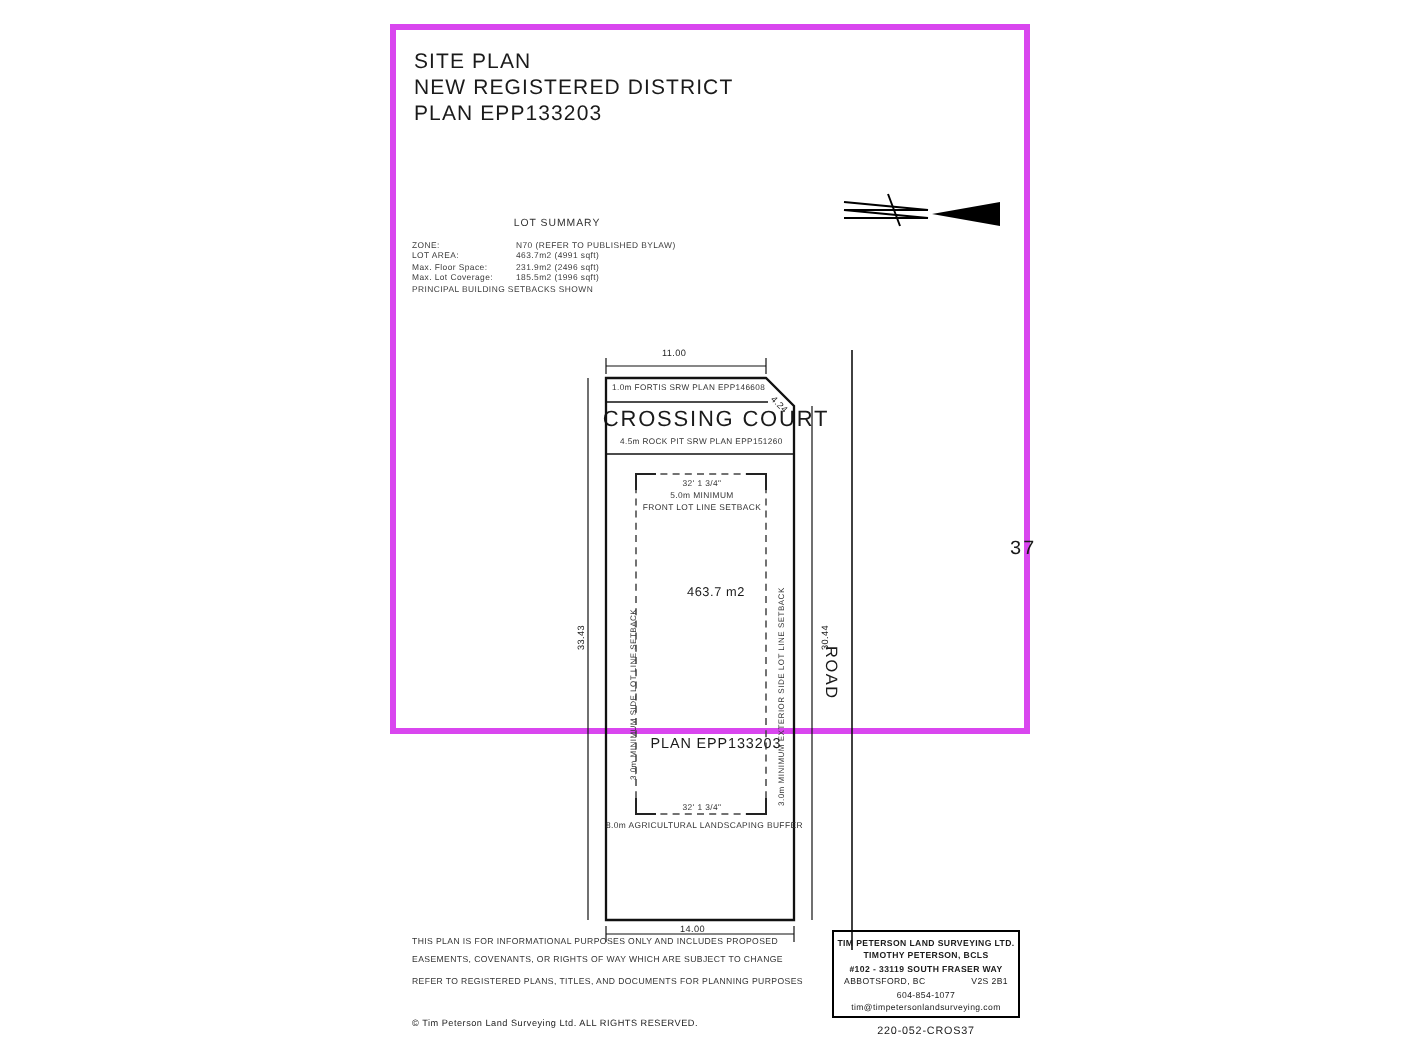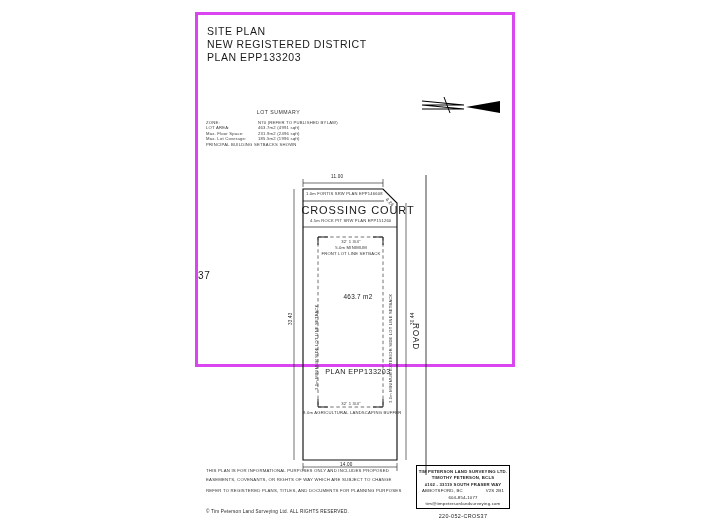--- a/index.html
+++ b/index.html
@@ -41,22 +41,22 @@
   
   #plan{position:absolute;left:0;top:160px;width:320px;height:300px;}
   .dimtext{position:absolute;font-size:4.6px;letter-spacing:.2px;color:#222;white-space:nowrap;}
   .srw-label{position:absolute;font-size:4.1px;letter-spacing:.2px;color:#333;white-space:nowrap;}
   .vert-label{
     position:absolute;font-size:4.0px;letter-spacing:.25px;color:#333;
     white-space:nowrap;transform-origin:0 0;
   }
   .setback-text{position:absolute;font-size:4.2px;letter-spacing:.2px;color:#333;white-space:nowrap;text-align:center;}
   #lot-number{
-    position:absolute;left:0;top:95px;width:100%;text-align:left;
-    font-size:10px;letter-spacing:.6px;
+    position:absolute;left:0;top:95px;width:100%;text-align:right;
+    font-size:10px;letter-spacing:.6px;font-family:Liberation Mono, monospace;
   }
   #lot-area{
     position:absolute;left:0;top:118px;width:100%;text-align:center;
     font-size:6.4px;letter-spacing:.3px;
   }
   #plan-number{
     position:absolute;left:0;top:192px;width:100%;text-align:center;
     font-size:7.2px;letter-spacing:.45px;
   }
   #road-label{

